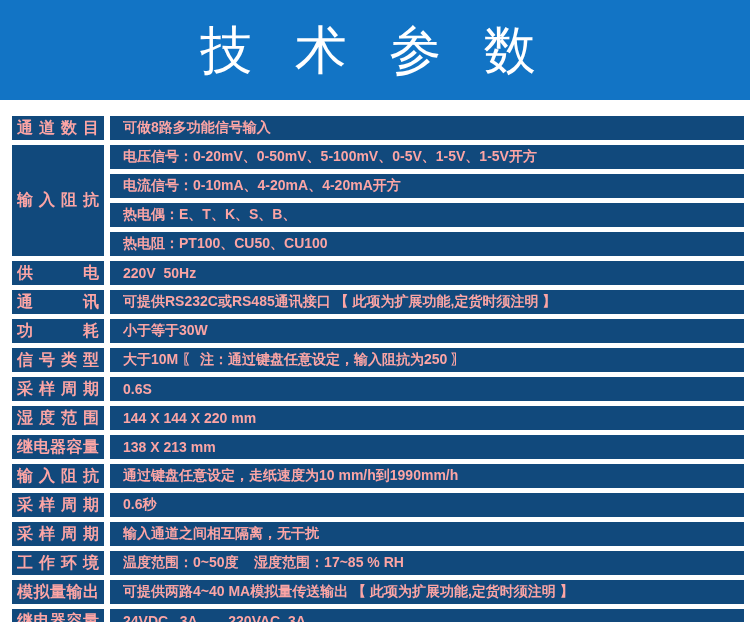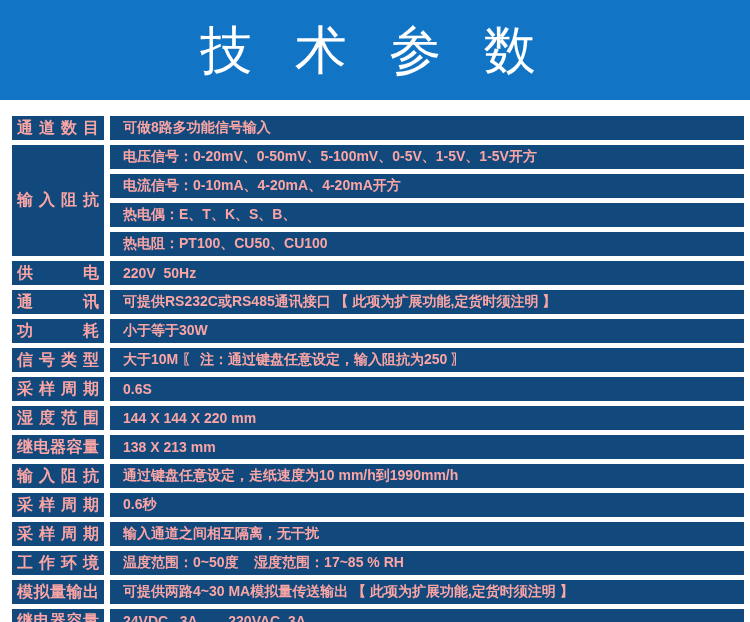--- a/index.html
+++ b/index.html
@@ -200,21 +200,21 @@
         </td>
         <td class="value-cell">
           <span class="value-text">温度范围：0~50度    湿度范围：17~85 % RH</span>
         </td>
       </tr>
       <tr>
         <td class="label-cell" rowspan="1">
           <span class="label-text">模拟量输出</span>
         </td>
         <td class="value-cell">
-          <span class="value-text">可提供两路4~30 MA模拟量传送输出 【 此项为扩展功能,定货时须注明 】</span>
+          <span class="value-text">可提供两路4~40 MA模拟量传送输出 【 此项为扩展功能,定货时须注明 】</span>
         </td>
       </tr>
       <tr>
         <td class="label-cell" rowspan="1">
           <span class="label-text">继电器容量</span>
         </td>
         <td class="value-cell">
           <span class="value-text">24VDC , 3A        220VAC, 3A</span>
         </td>
       </tr>

